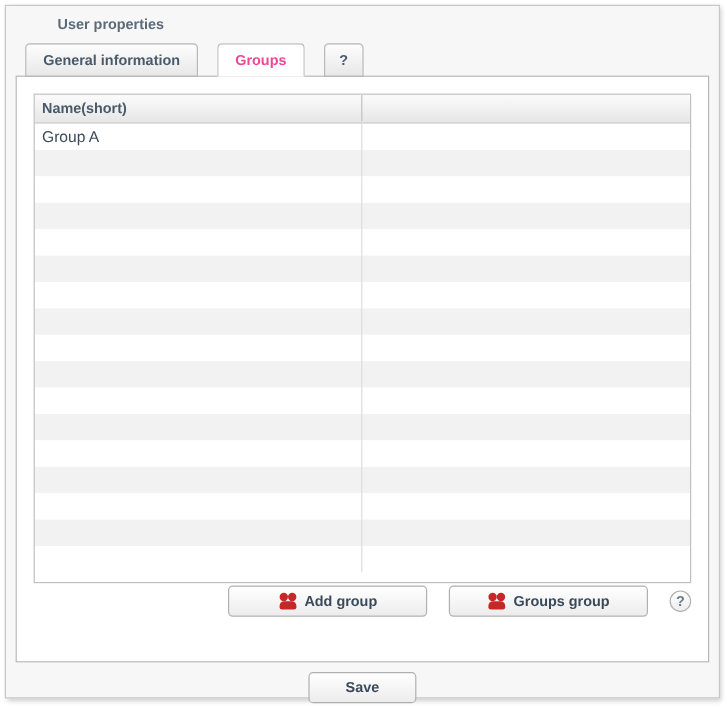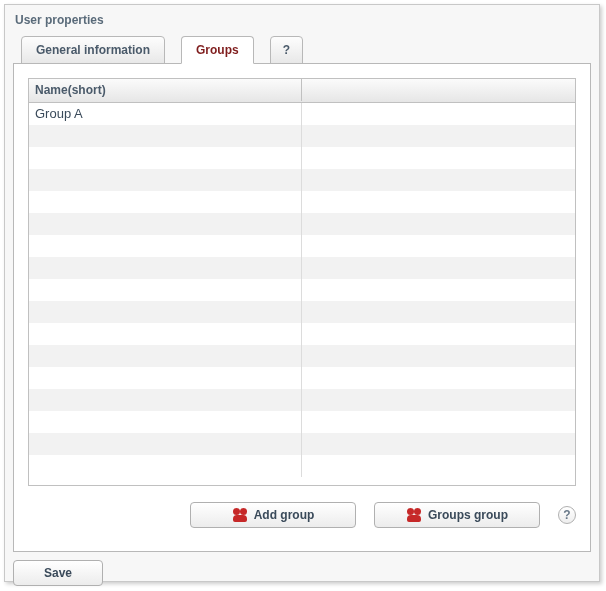--- a/index.html
+++ b/index.html
@@ -19,20 +19,21 @@
       background: #f7f7f7;
       box-shadow: 2px 2px 4px rgba(0,0,0,0.2);
       padding: 5px 8px 8px 8px;
       position: relative;
     }
     .panel-title {
       font-weight: bold;
       color: #5a6b7a;
       font-size: 12px;
       padding: 3px 2px 8px 2px;
+      margin-left: 33px;
     }
     .tab-row {
       display: flex;
       align-items: flex-end;
       position: relative;
       z-index: 2;
       margin-left: 8px;
     }
     .tab {
       background: linear-gradient(#fdfdfd, #e8e8e8);
@@ -44,21 +45,21 @@
       font-weight: bold;
       font-size: 12px;
       margin-right: 16px;
       cursor: pointer;
       position: relative;
       top: 1px;
     }
     .tab.active {
       background: #fff;
       border-bottom: 1px solid #fff;
-      color: #7f1d1d;
+      color: #ec4899;
       z-index: 3;
     }
     .tab.small {
       padding: 6px 12px;
     }
     .content {
       border: 1px solid #b8b8b8;
       background: #fff;
       margin-top: 0;
       height: 489px;
@@ -114,21 +115,21 @@
       width: 50%;
       border-right: 1px solid #dcdcdc;
     }
     .cell-long {
       width: 50%;
     }
     .action-row {
       display: flex;
       justify-content: space-between;
       align-items: center;
-      margin-top: 16px;
+      margin-top: 2px;
     }
     .btn {
       border: 1px solid #b0b0b0;
       border-radius: 4px;
       background: linear-gradient(#ffffff, #ececec);
       color: #3a4a5a;
       font-weight: bold;
       font-size: 12px;
       padding: 5px 12px;
       cursor: pointer;
@@ -163,21 +164,20 @@
       width: 18px; height: 18px; border: 1px solid #b0b0b0; border-radius: 50%;
       display: inline-flex; align-items: center; justify-content: center;
       color: #6a7a8a; font-weight: bold; font-size: 12px; cursor: pointer;
       background: linear-gradient(#fff,#eee);
     }
     .footer-row {
       display: flex;
       justify-content: center;
       gap: 20px;
       margin-top: 8px;
-      flex-direction: column;
     }
     .spacer { flex: 1; }
   </style>
 </head>
 <body>
 
 <div class="panel">
   <div class="panel-title">User properties</div>
 
   <div class="tab-row">

